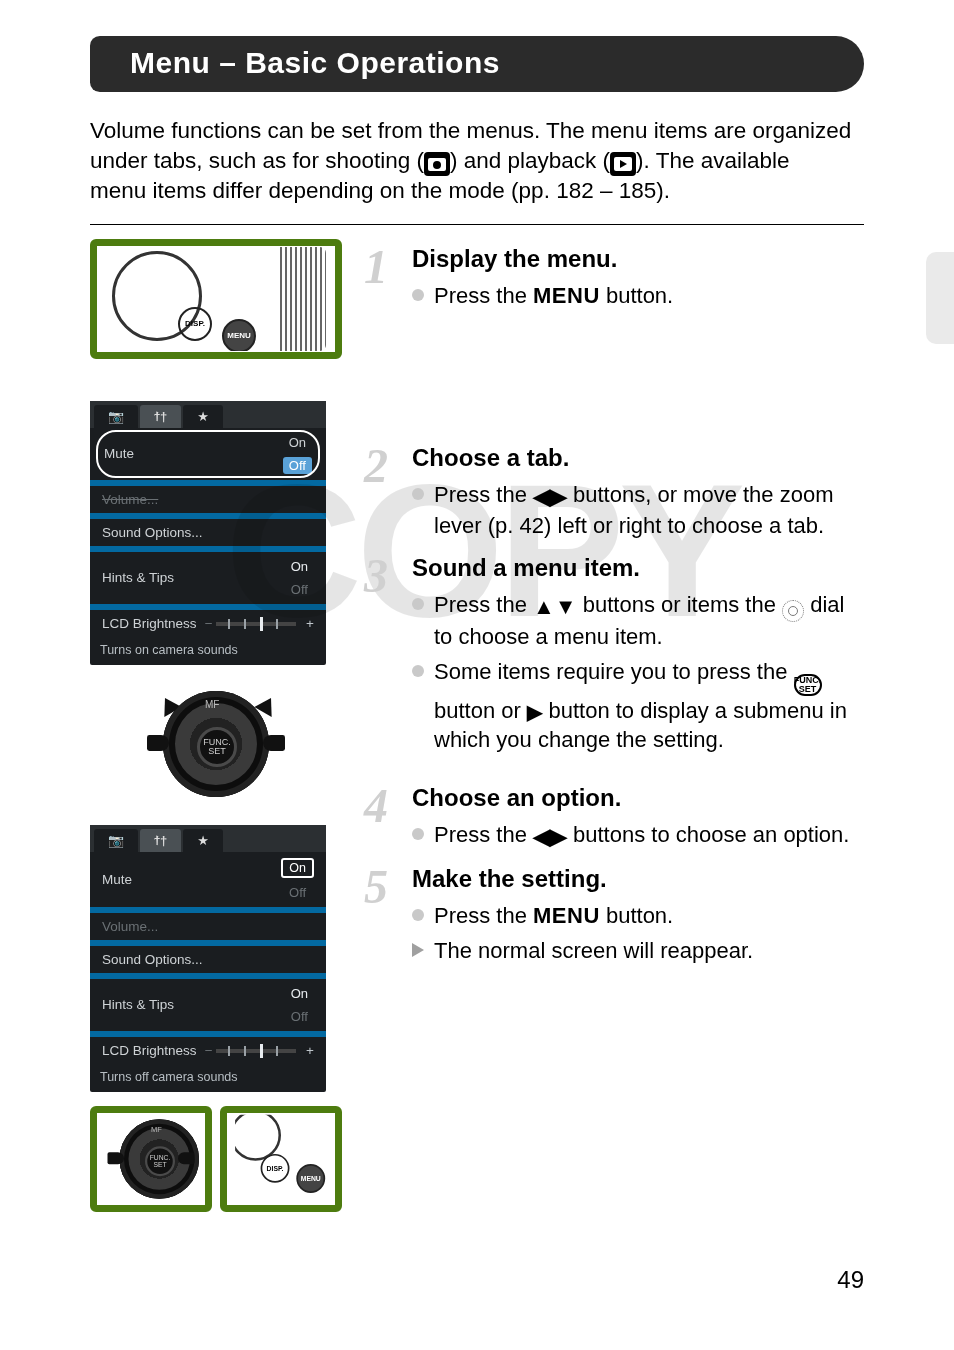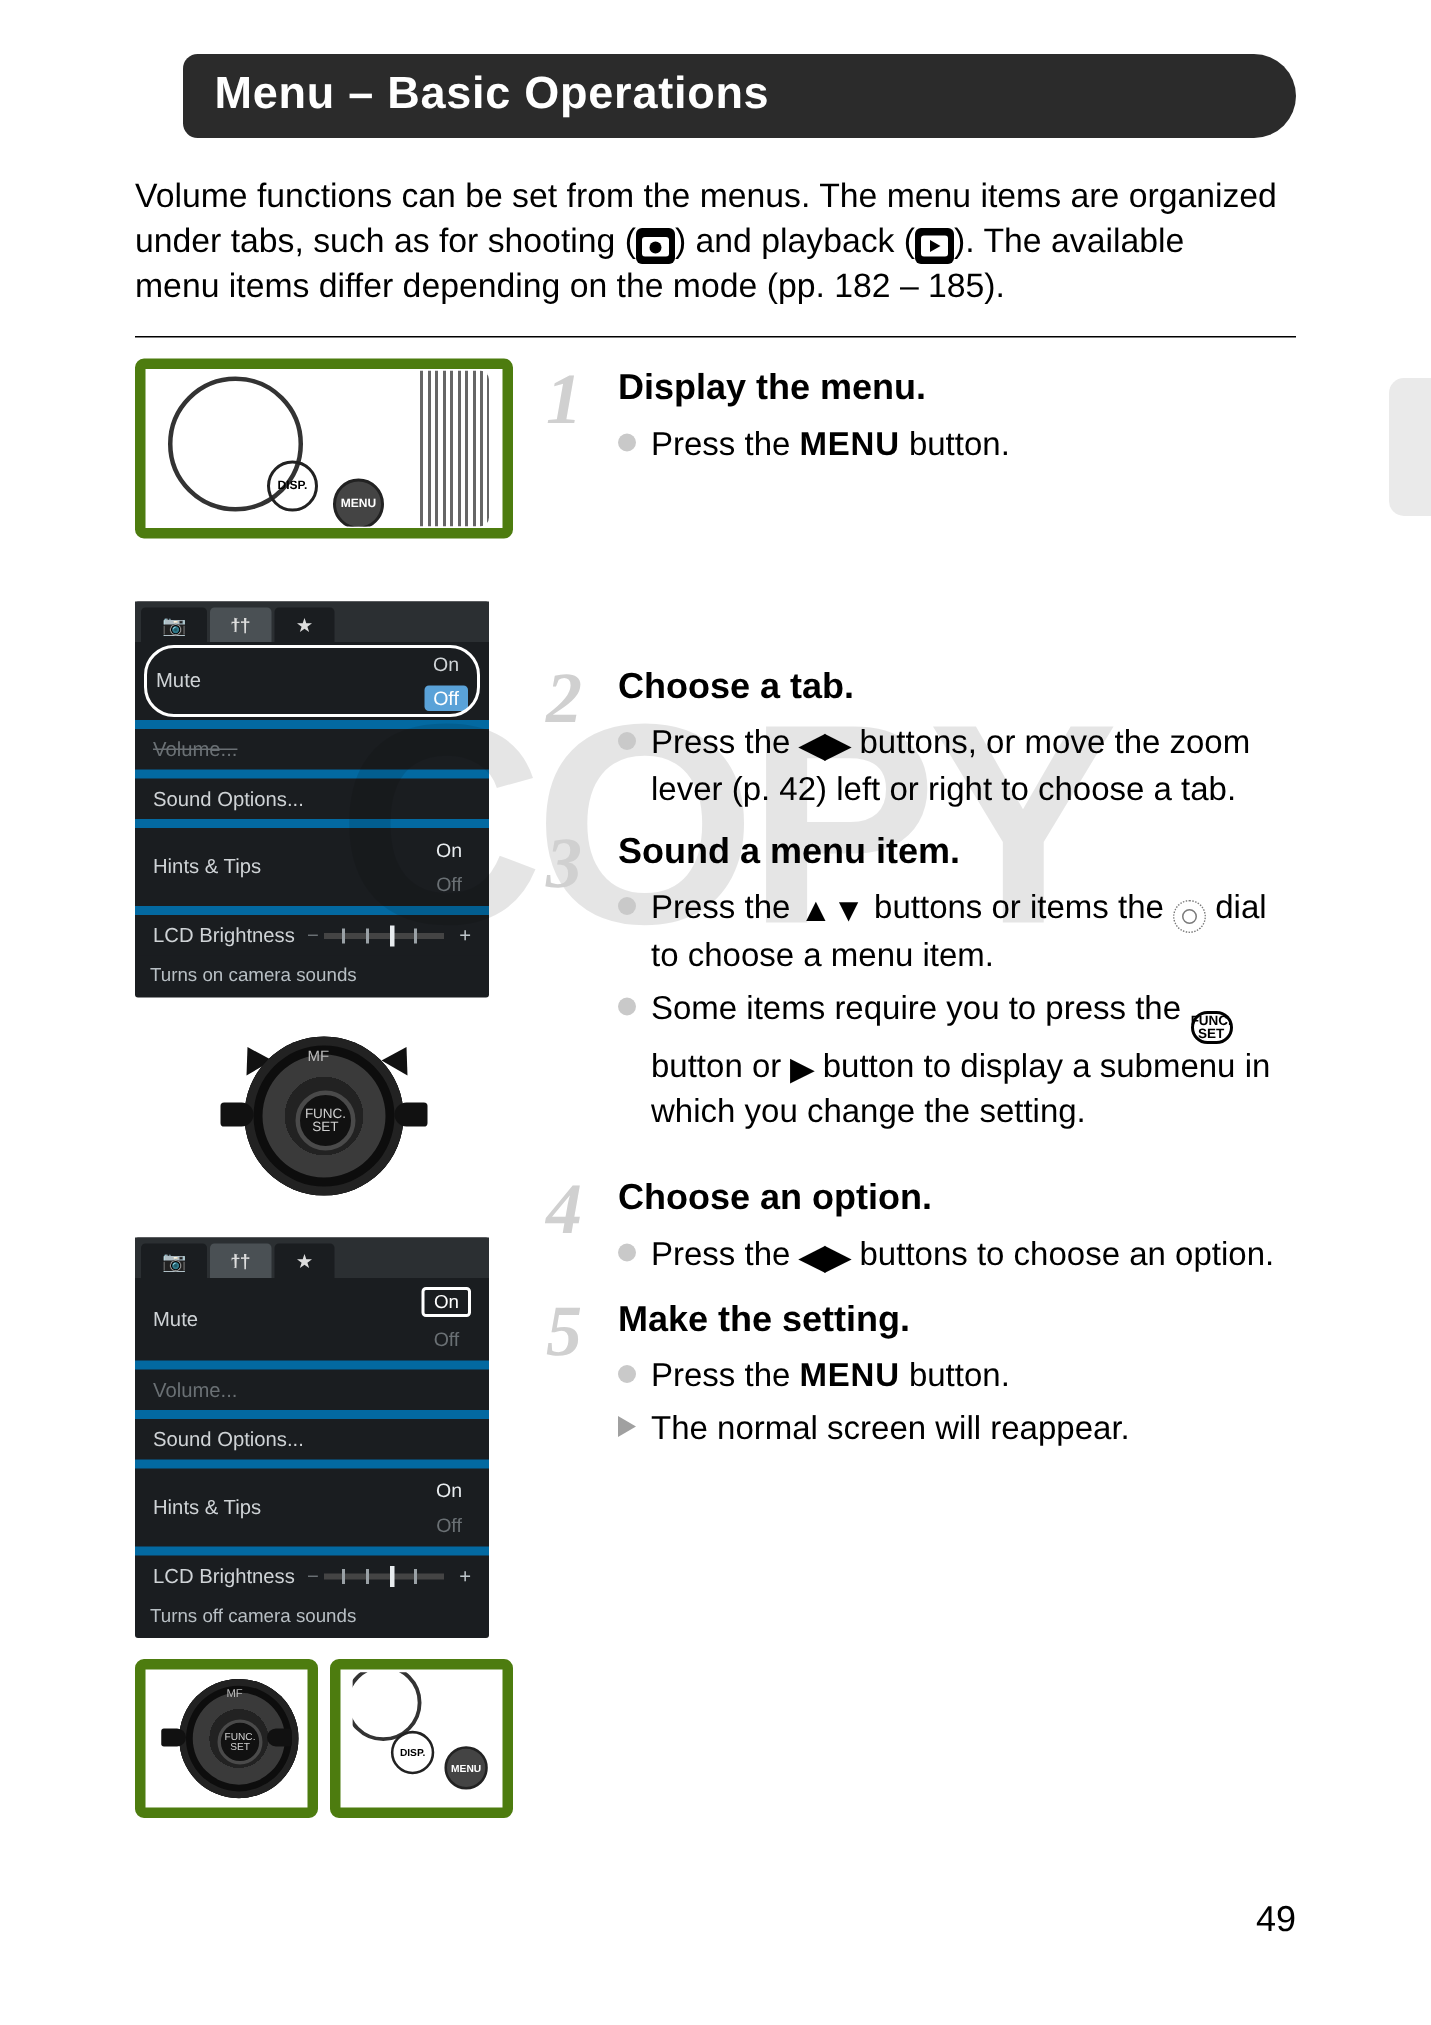--- a/index.html
+++ b/index.html
@@ -11,26 +11,25 @@
     color: #000;
     position: relative;
     padding: 36px 90px 40px 90px;
   }
 
   
   .title-bar {
     background: #2b2b2b;
     color: #fff;
     border-radius: 14px 40px 40px 14px;
-    padding: 10px 28px 12px 21px;
+    padding: 10px 28px 12px 40px;
     font-weight: 900;
     font-size: 30px;
     letter-spacing: 0.5px;
     margin-bottom: 24px;
-    margin-left: 32px;
   }
 
   
   .intro {
     font-size: 22.5px;
     line-height: 1.32;
     margin-bottom: 18px;
   }
   .intro .icon-pill {
     display: inline-block;

